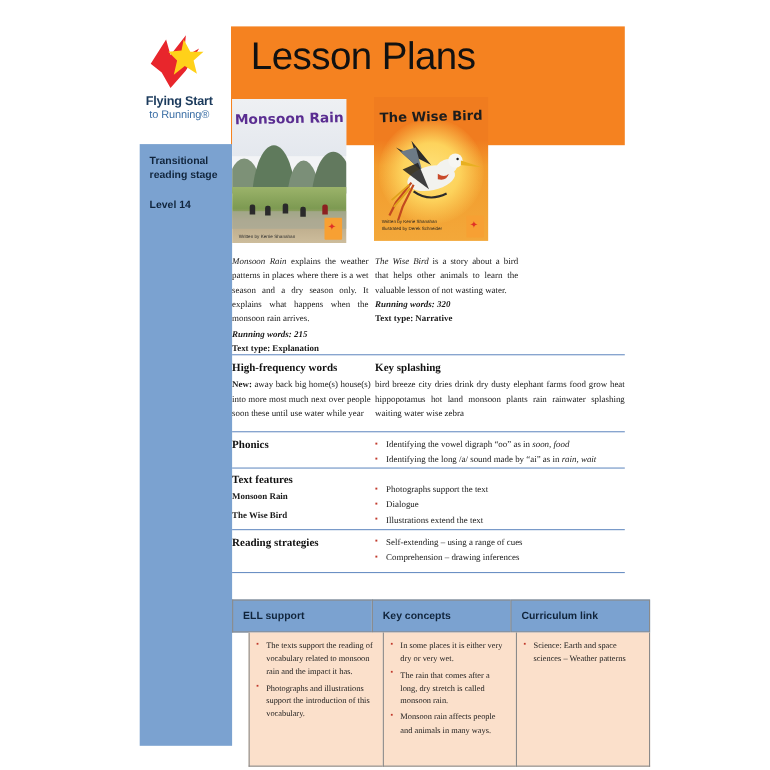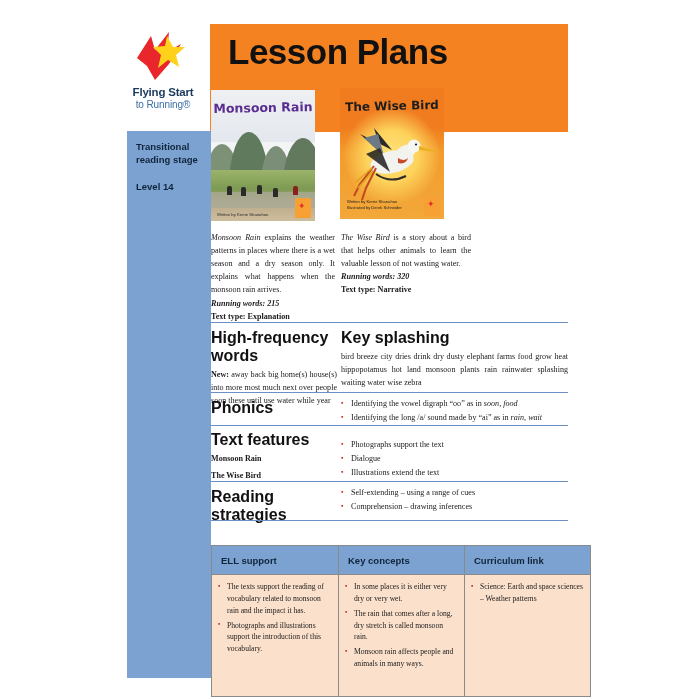--- a/index.html
+++ b/index.html
@@ -12,21 +12,21 @@
   }
   .page { position: absolute; left: 0; top: 0; width: 700px; height: 700px; background:#fff; }
 
   
   .header-band {
     position: absolute; left: 210px; top: 24px; width: 358px; height: 108px;
     background: #f58220;
   }
   .header-title {
     position: absolute; left: 228px; top: 33px; width: 330px;
-    font-size: 35px; font-weight: bold; color: #111;
+    font-size: 35px; font-weight: normal; color: #111;
     letter-spacing: -0.5px; line-height: 1.1;
     font-family: "Liberation Sans", sans-serif;
   }
 
   
   .logo-wrap { position: absolute; left: 119px; top: 30px; width: 88px; text-align: center; }
   .logo-mark { width: 60px; height: 52px; margin: 0 auto 4px auto; display:block; }
   .logo-name { font-size: 11.5px; font-weight: bold; color: #1b3a5c; line-height: 1.1; letter-spacing: -0.2px;}
   .logo-sub { font-size: 10px; color: #3a6ea5; line-height: 1.15; letter-spacing: -0.1px;}
 
@@ -89,21 +89,21 @@
 
   
   .desc { position: absolute; font-family: "Liberation Serif", serif; font-size: 8.1px;
           color: #1a1a1a; line-height: 1.62; text-align: justify; }
   .desc-a { left: 211px; top: 231px; width: 124px; }
   .desc-b { left: 341px; top: 231px; width: 130px; }
   .desc .bi { font-style: italic; }
   .desc .bib { font-style: italic; font-weight: bold; }
   .desc .bb { font-weight: bold; }
   .row-rule { position:absolute; left:211px; width:357px; height:1.4px; background:#6b90c4; }
-  .row-head { font-size: 16px; font-weight: bold; color: #111; font-family:Liberation Sans, sans-serif; }
+  .row-head { font-size: 10px; font-weight: bold; color: #111; font-family:Liberation Serif, serif; }
   .serif { font-family: "Liberation Serif", serif; color:#1a1a1a; }
   .body-sm { font-size: 8.1px; line-height: 1.62; }
 
   .hf-block { position:absolute; left:211px; width:126px; }
   .kv-block { position:absolute; left:341px; width:227px; }
   .hf-words { font-family:"Liberation Serif", serif; font-size:8.1px; line-height:1.62;
       text-align: justify; color:#1a1a1a; margin-top:3px; }
   .kv-words { font-family:"Liberation Serif", serif; font-size:8.1px; line-height:1.62;
       text-align: justify; color:#1a1a1a; margin-top:3px; }
 
@@ -116,21 +116,21 @@
   .label-col { position:absolute; left:211px; width:120px; }
   .bullet-col { position:absolute; left:341px; width:227px; }
 
   
   .tbl { position:absolute; left:211px; top:545px; width:380px; height:152px;border-radius:18px; }
   .tbl-head { display:flex; height:30px; }
   .tbl-head > div { background:#7ba2d0; border:1px solid #8a8a8a; border-right:none;
       display:flex; align-items:center; padding-left:9px;
       font-size:9.5px; font-weight:bold; color:#10243b; font-family:"Liberation Sans", sans-serif; }
   .tbl-head > div:last-child { border-right:1px solid #8a8a8a; }
-  .tbl-body { display:flex; height:122px; }
+  .tbl-body { display:flex; height:122px;padding-left:15px; }
   .tbl-body > div { background:#fbe0cb; border:1px solid #8a8a8a; border-top:none; border-right:none;
       padding: 6px 7px 0 6px; }
   .tbl-body > div:last-child { border-right:1px solid #8a8a8a; }
   .c1 { width:127px; } .c2 { width:126px; } .c3 { width:127px; }
   .tbl ul.bl li { font-size:7.6px; line-height:1.56; margin-bottom:3px; padding-left:9px; }
   .tbl ul.bl li:before { font-size:6.5px; }
 </style>
 </head>
 <body>
 

